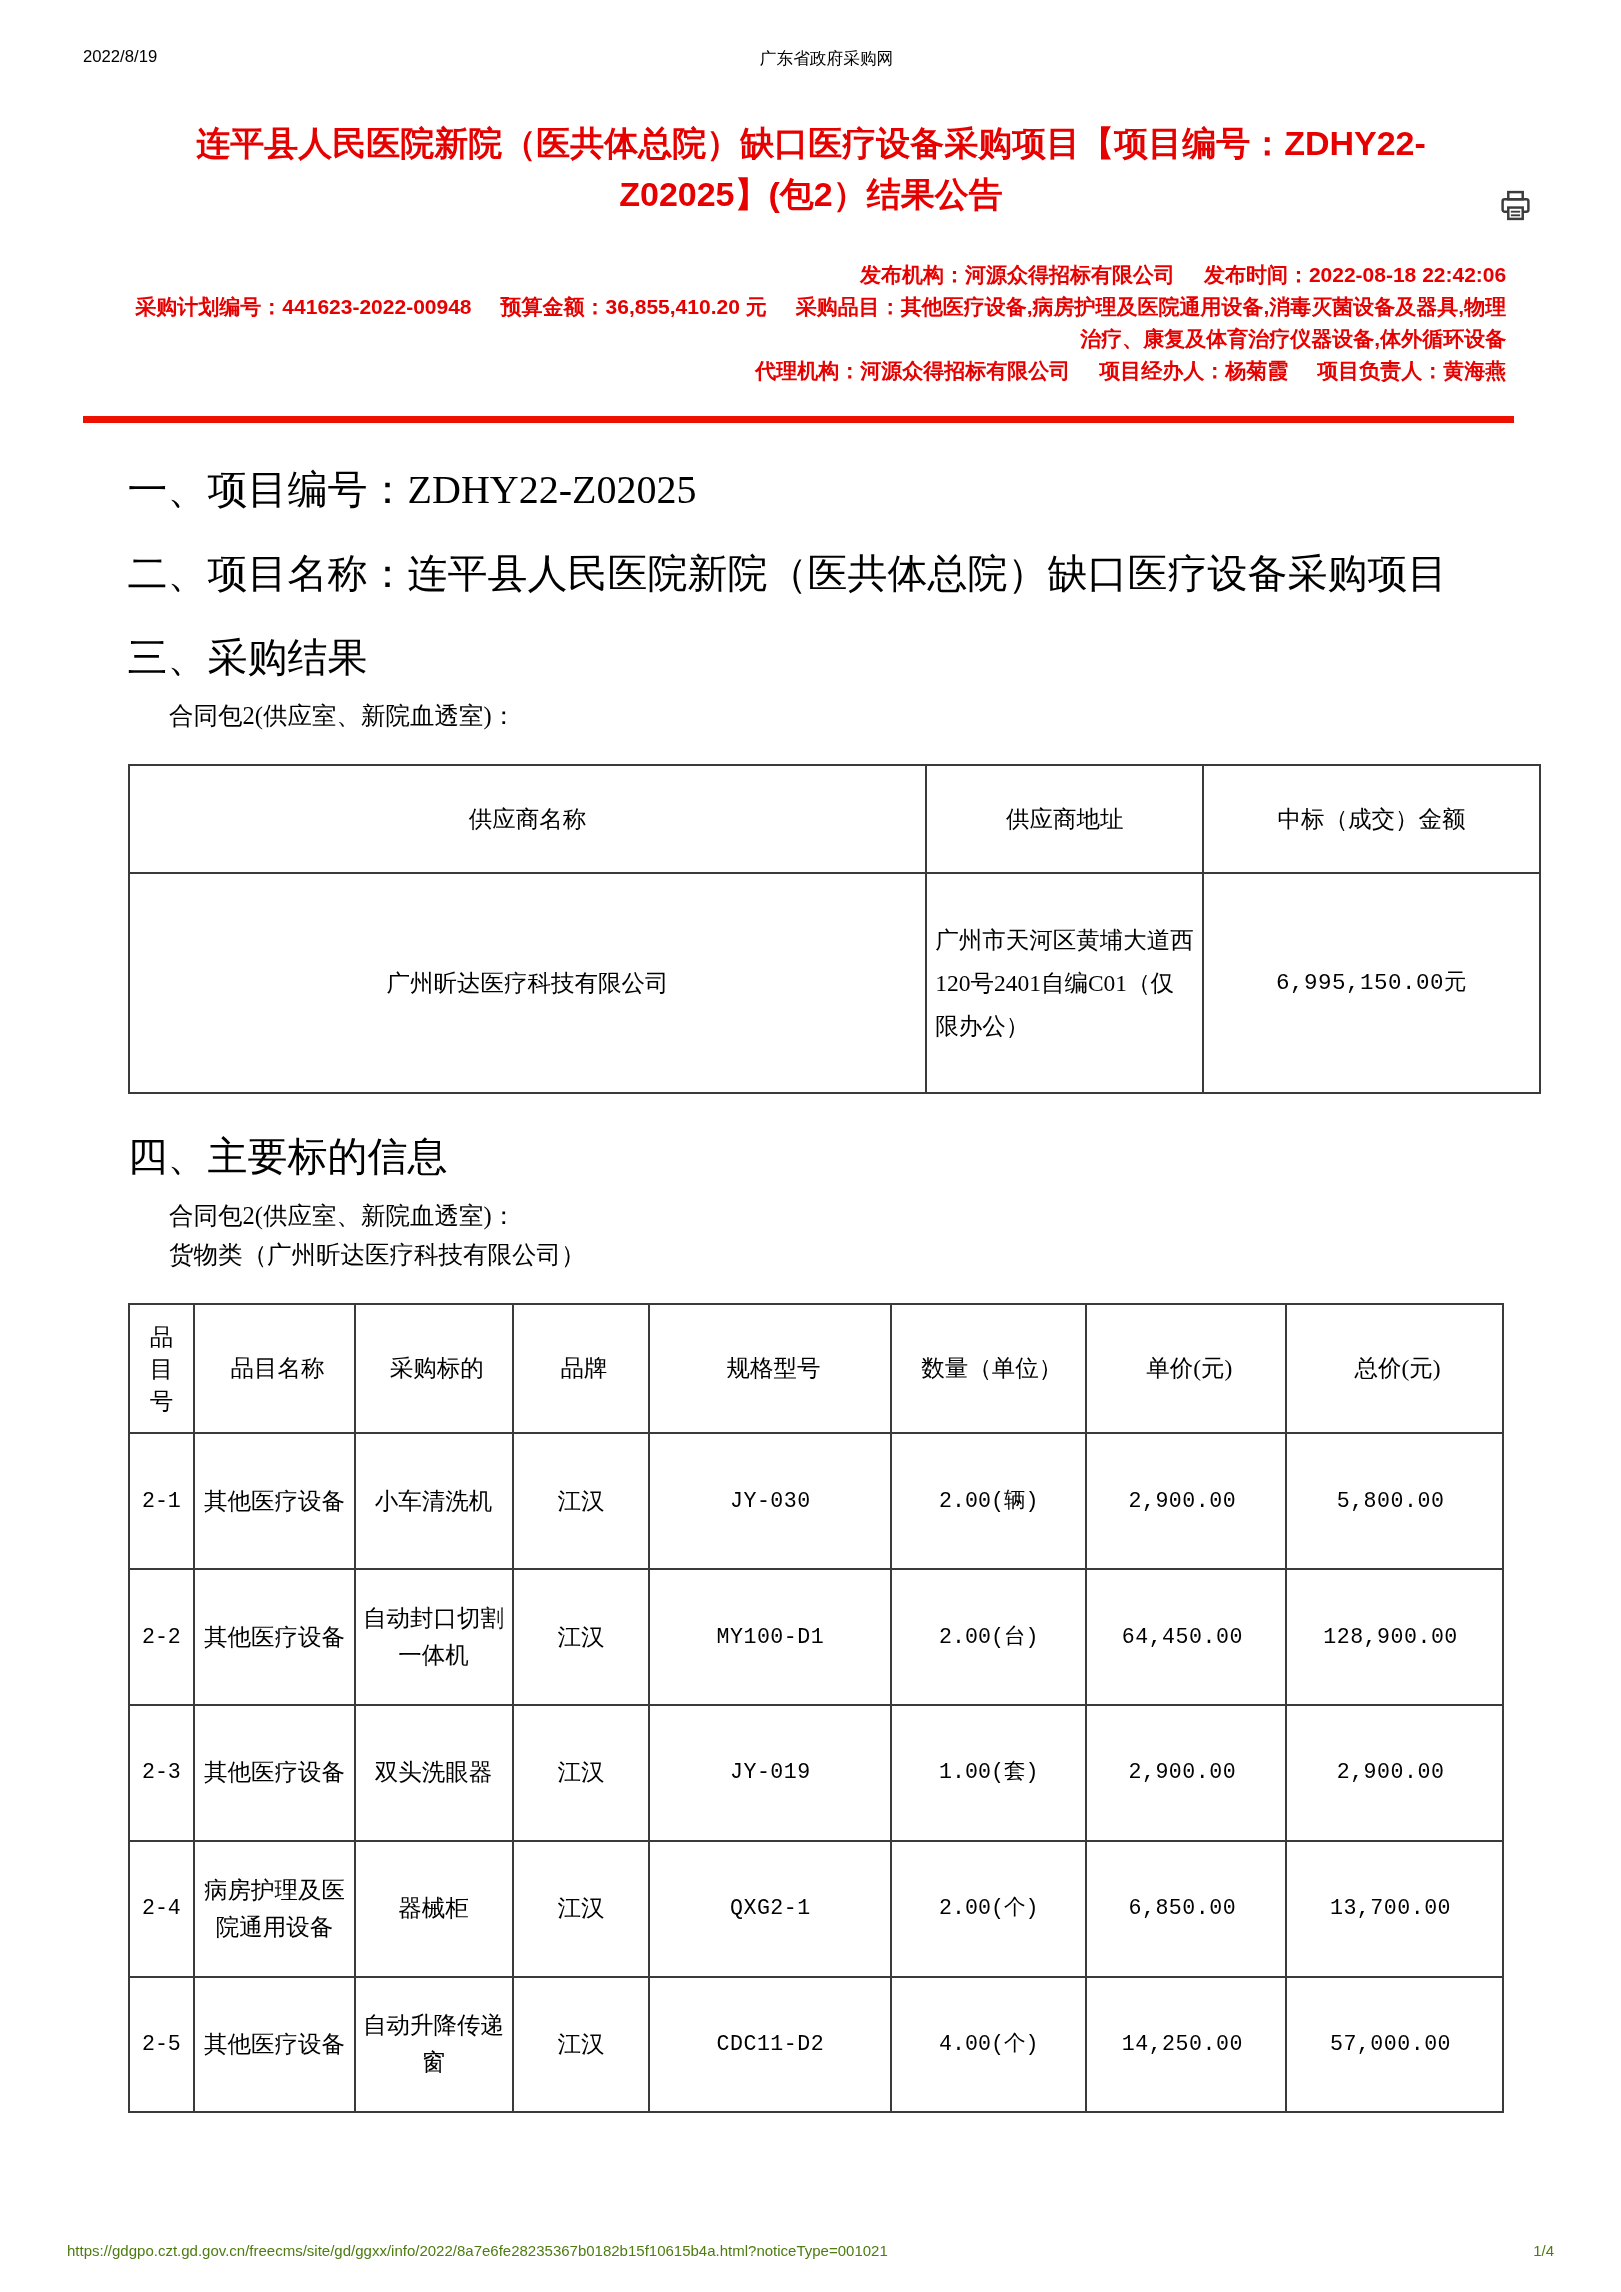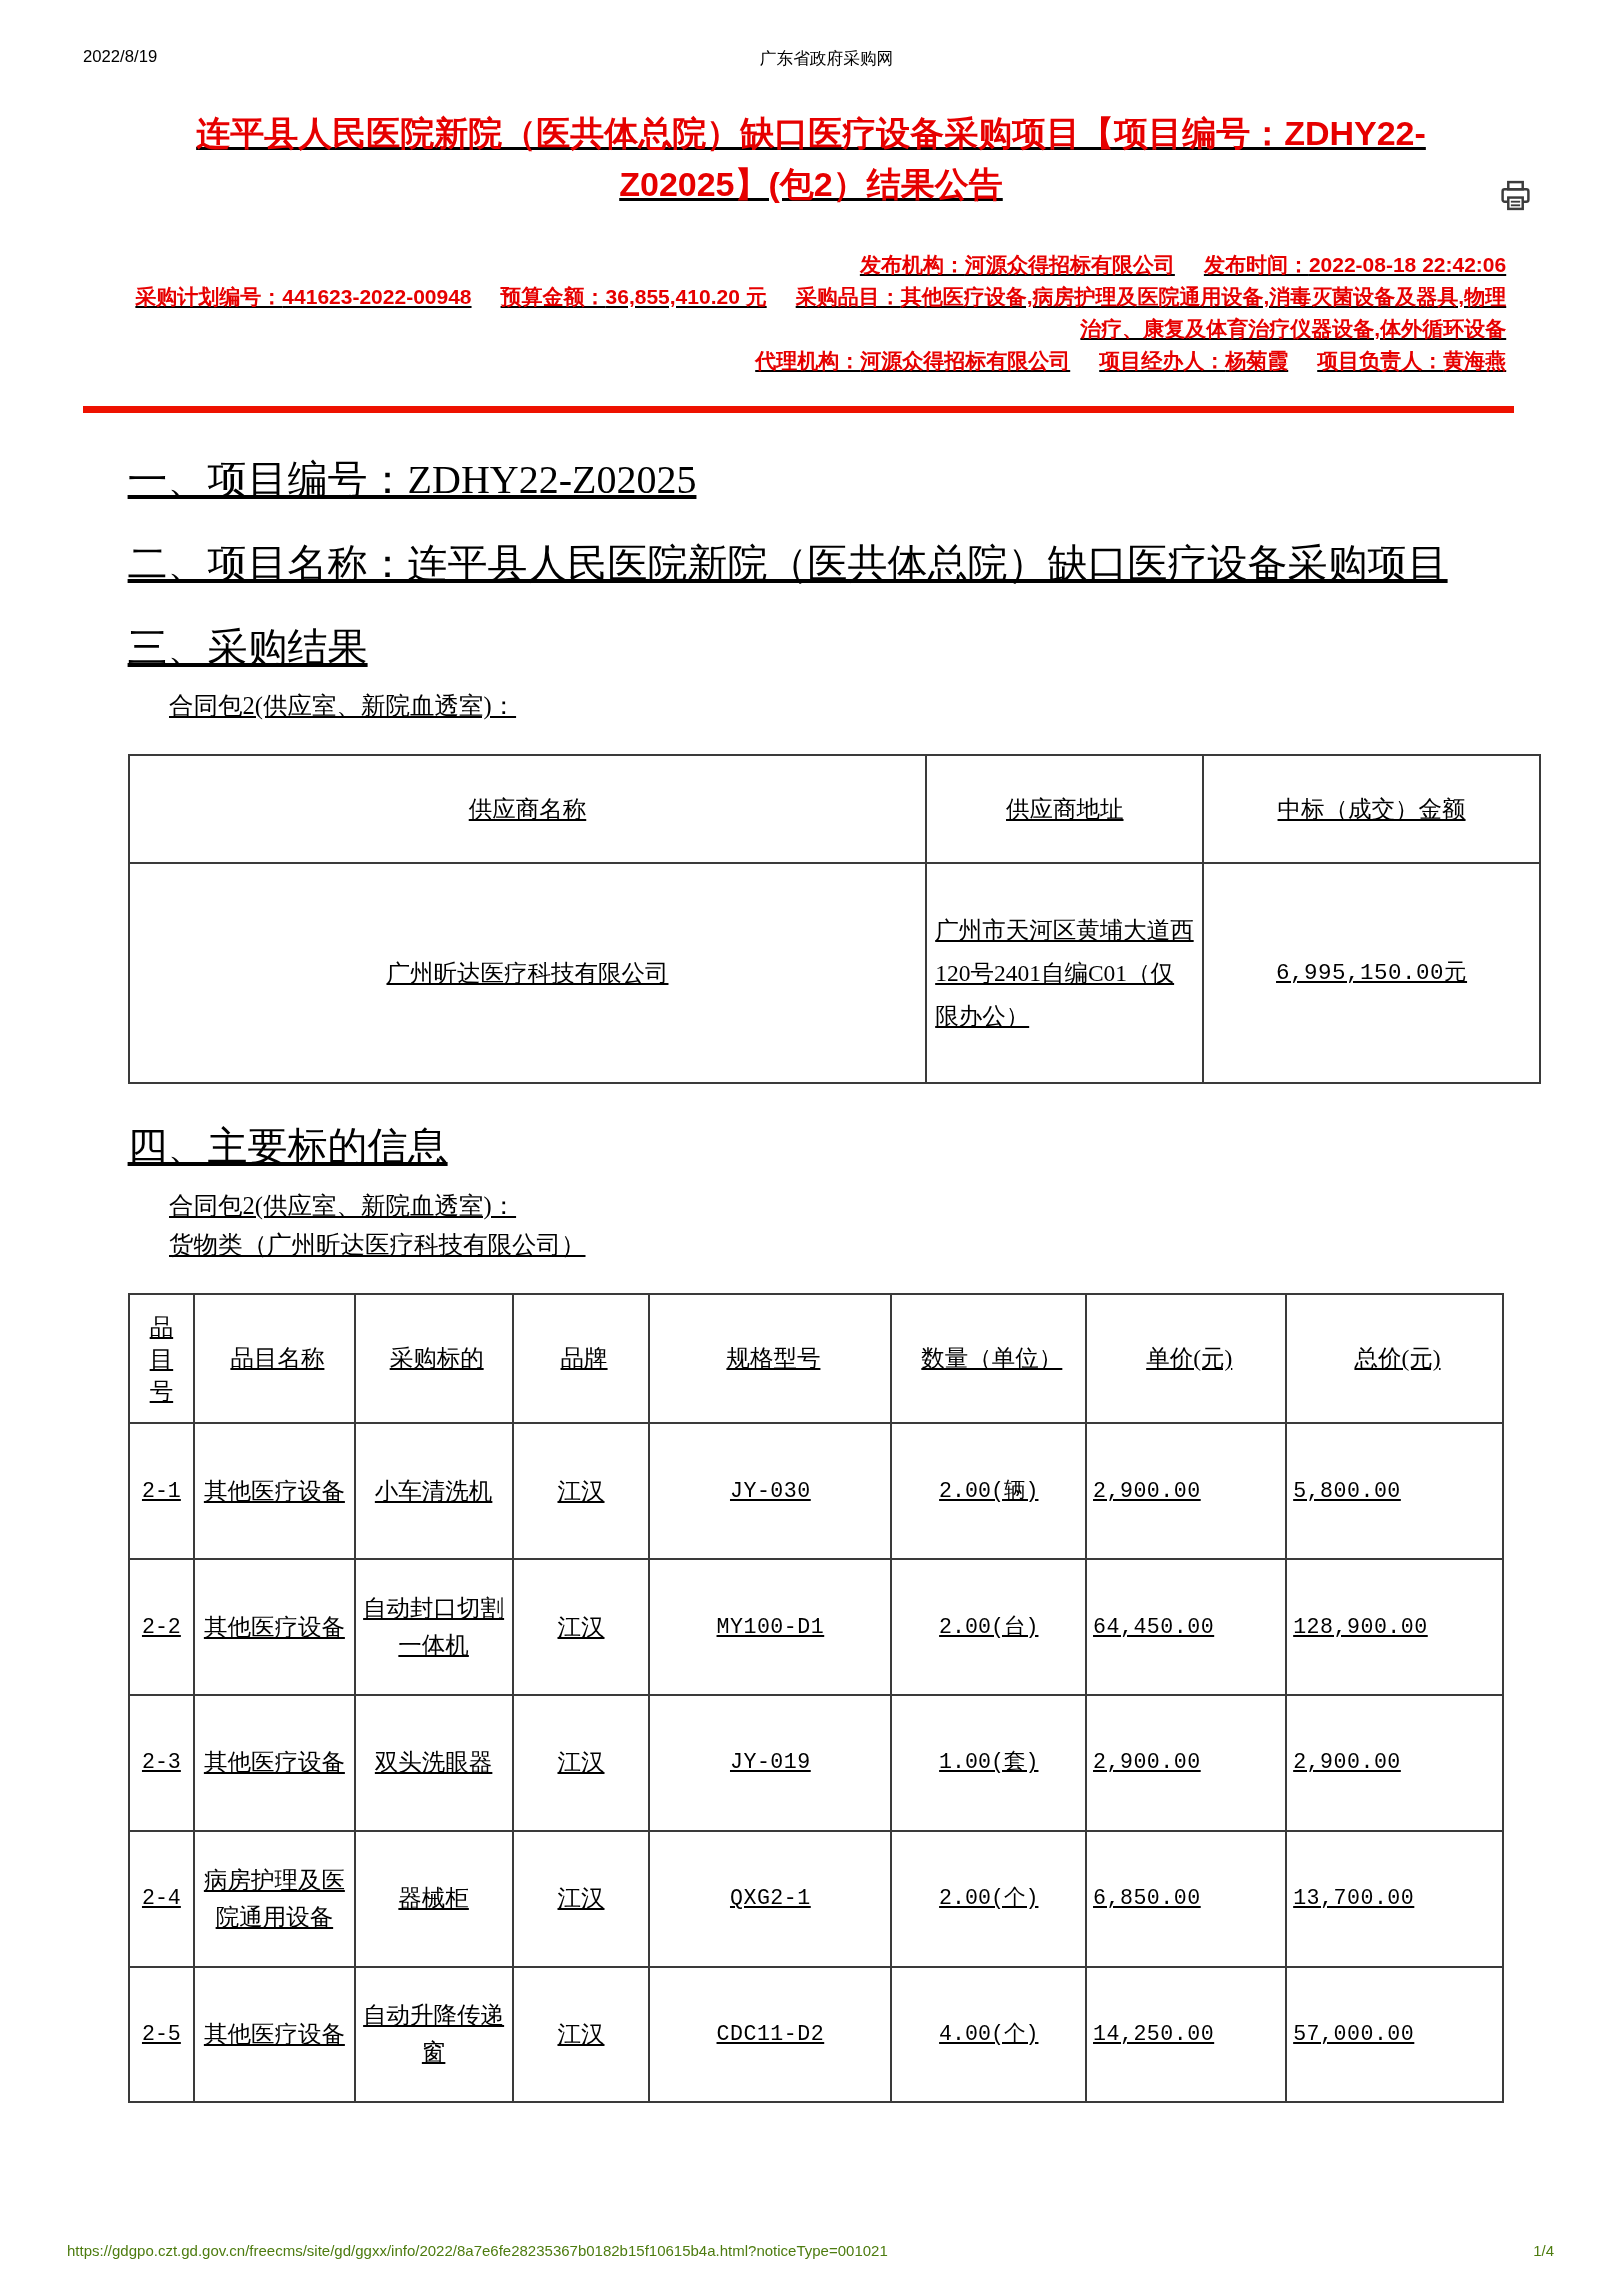--- a/index.html
+++ b/index.html
@@ -69,23 +69,22 @@
     position: absolute;
     right: 67px;
     top: 0;
     white-space: nowrap;
   }
 
   
   .content {
     position: absolute;
     left: 108px;
-    top: 108px;
+    top: 118px;
     width: 1406px;
-    text-decoration: underline;
   }
 
   
   .title-block {
     position: relative;
     padding: 0 61px;
   }
   .doc-title {
     text-align: center;
     color: #e60000;
@@ -207,21 +206,21 @@
 
   #items-table thead td { height: 116px; font-size: 23.5px; line-height: 35px; padding-left: 12px; }
   #items-table tbody td { height: 122px; font-size: 23.5px; line-height: 37px; }
   #items-table td.vert-head {
     padding: 3.9px 0;
     line-height: 32px;
   }
   #items-table td.num {
     font-family: "Liberation Mono", "DejaVu Sans Mono", monospace;
     font-size: 21.6px;
-    text-align: left;
+    text-align: center;
     padding-right: 13.7px;
     letter-spacing: 0.5px;
   }
   #items-table td.mono-c {
     font-family: "Liberation Mono", "DejaVu Sans Mono", monospace;
     font-size: 21.6px;
     letter-spacing: 0.5px;
     border-radius: 12px;
   }
   #items-table td.qty {

